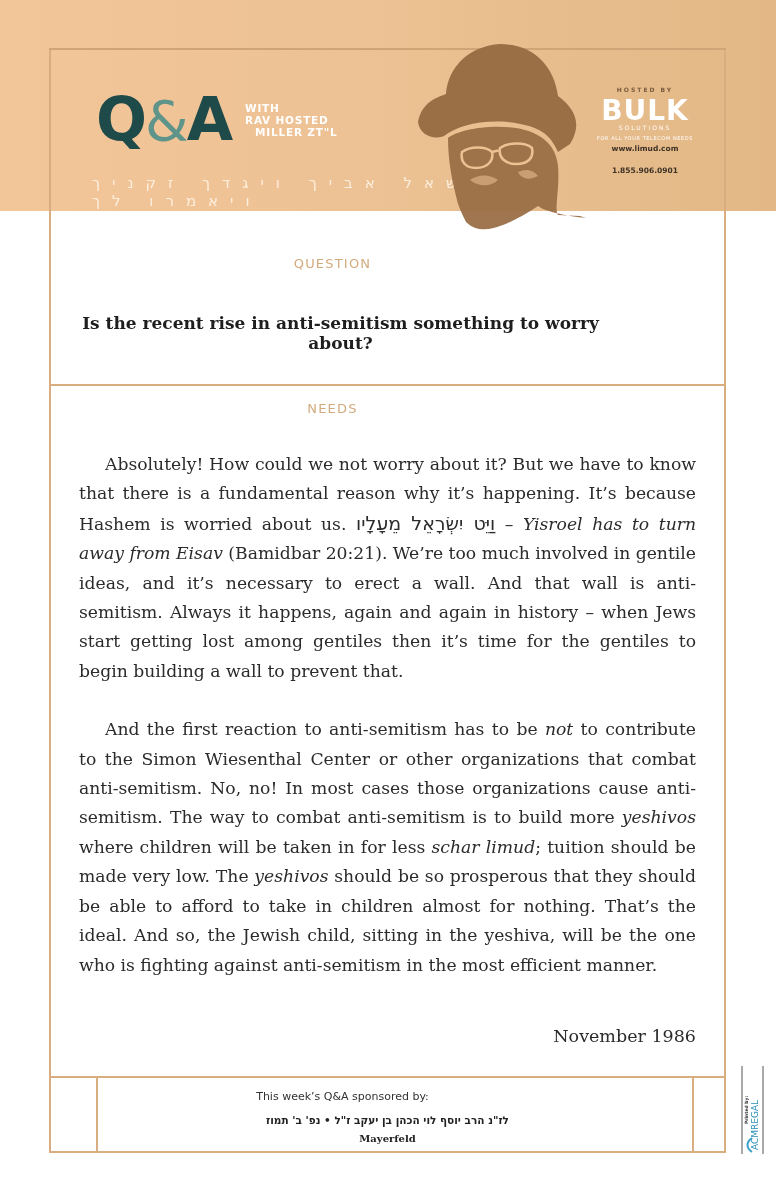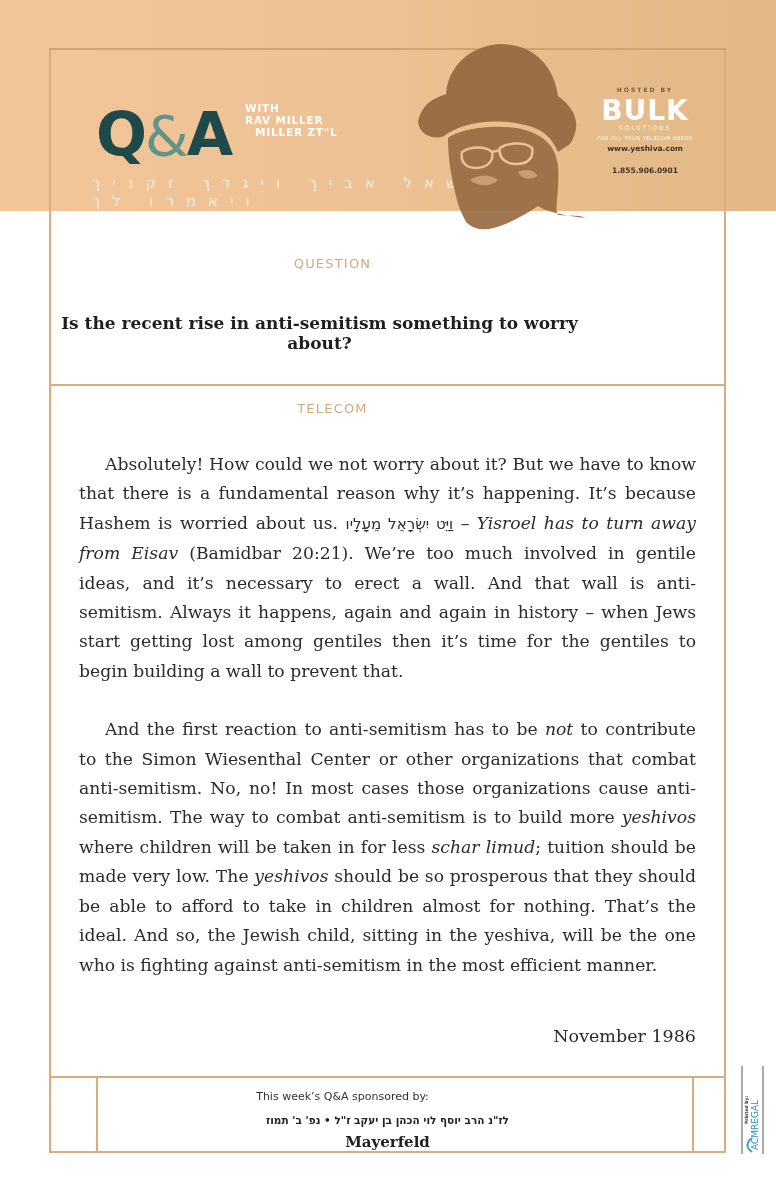--- a/index.html
+++ b/index.html
@@ -14,21 +14,21 @@
   }
   .frame {
     position: absolute; left: 49px; top: 48px; width: 677px; height: 1105px;
     border: 2px solid #d9ad80; box-sizing: border-box;
   }
   .header-frame-top {
     position: absolute; left: 49px; top: 48px; width: 677px; height: 2px; background: #d0a477;
   }
   
   .logo-qa {
-    position: absolute; left: 96px; top: 99px; height: 70px;
+    position: absolute; left: 96px; top: 84px; height: 70px;
     font-family: "DejaVu Sans", sans-serif; font-weight: bold; font-size: 60px;
     color: #1f4a4a; letter-spacing: -2px; line-height: 70px;
   }
   .logo-qa .amp { color: #5e9489; font-weight: normal; font-size: 56px; }
   .logo-with {
     position: absolute; left: 245px; top: 102px;
     font-family: "DejaVu Sans", sans-serif; font-weight: bold; font-size: 10.5px;
     color: #ffffff; line-height: 12px; letter-spacing: 0.8px;
   }
   .logo-with div:nth-child(3) { padding-left: 10px; }
@@ -53,68 +53,68 @@
   .hosted .url { margin-top: 3px; }
 
   
   .section-label {
     position: absolute; left: 49px; width: 567px; text-align: center;
     font-family: "DejaVu Sans", sans-serif; font-size: 13px; letter-spacing: 1.2px;
     color: #d3aa7e;
   }
   .question {
     position: absolute; left: 49px; top: 313px; width: 541px; text-align: center;
-    font-family: "DejaVu Serif", serif; font-weight: bold; font-size: 17px; color: #1e1e1e;
+    font-family: "DejaVu Serif", serif; font-weight: bold; font-size: 17px; color: #1e1e1e; padding-left: 21px;
   }
   .divider { position: absolute; left: 49px; width: 677px; height: 2px; background: #d9ad80; }
 
   .answer {
     position: absolute; left: 79px; top: 450px; width: 617px;
     font-family: "DejaVu Serif", serif; font-size: 17.2px; line-height: 29.4px; color: #2b2b2b;
     text-align: justify;
   }
   .answer p { margin: 0 0 29px 0; text-indent: 26px; }
   .answer i { font-style: italic; }
-  .answer .he { font-family: "DejaVu Sans", sans-serif; font-size: 15px; direction: rtl; unicode-bidi: embed; }
+  .answer .he { font-family: "DejaVu Sans", sans-serif; font-size: 19px; direction: rtl; unicode-bidi: embed; }
   .date {
     position: absolute; right: 80px; top: 1026px;
     font-family: "DejaVu Serif", serif; font-size: 17.5px; color: #2b2b2b;
   }
   .footer-inner-left { position: absolute; left: 96px; top: 1076px; width: 2px; height: 77px; background: #d9ad80; }
   .footer-inner-right { position: absolute; left: 692px; top: 1076px; width: 2px; height: 77px; background: #d9ad80; }
   .sponsor-title {
     position: absolute; left: 49px; top: 1090px; width: 587px; text-align: center;
     font-family: "DejaVu Sans", sans-serif; font-size: 11px; color: #333;
   }
   .sponsor-hebrew {
     position: absolute; left: 49px; top: 1114px; width: 677px; text-align: center;
     font-family: "DejaVu Sans", sans-serif; font-size: 10.5px; color: #222; direction: rtl; font-weight: bold;
   }
   .sponsor-name {
     position: absolute; left: 49px; top: 1133px; width: 677px; text-align: center;
-    font-family: "DejaVu Serif", serif; font-size: 15px; color: #222; font-weight: bold;
+    font-family: "DejaVu Serif", serif; font-size: 10px; color: #222; font-weight: bold;
   }
   
   .printer {
     position: absolute; left: 738px; top: 1062px; width: 28px; height: 96px;
   }
 </style>
 </head>
 <body>
 
 <div class="header-band"></div>
 <div class="frame"></div>
 <div class="header-frame-top"></div>
 
 <div class="logo-qa">
   <span>Q</span><span class="amp">&amp;</span><span>A</span>
 </div>
 <div class="logo-with">
   <div>WITH</div>
-  <div>RAV MILLER</div>
+  <div>RAV HOSTED</div>
   <div>MILLER ZT"L</div>
 </div>
 <div class="hebrew-tagline">שאל אביך ויגדך זקניך ויאמרו לך</div>
 
 <svg class="portrait" viewBox="0 0 180 200">
   <g fill="#9a6f46">
     <path d="M10 82 C 14 62, 28 58, 38 54 C 40 26, 62 6, 92 4 C 126 4, 146 26, 150 56 C 164 66, 176 82, 162 104 L 150 112 C 142 94, 132 86, 100 82 C 70 80, 50 86, 36 96 C 26 100, 12 96, 10 82 Z"></path>
     <path d="M40 98 C 50 90, 80 84, 108 88 C 132 92, 148 104, 150 126 C 152 148, 146 170, 150 175 L 172 176 L 178 178 C 160 176, 138 172, 130 166 C 118 174, 104 182, 92 186 C 82 190, 68 192, 58 182 C 54 174, 50 166, 48 156 C 44 140, 40 120, 40 98 Z" opacity="0.95"></path>
   </g>
   <g fill="none" stroke="#ecc193" stroke-width="2.5">
@@ -124,30 +124,30 @@
     <path d="M62 140 C 70 134, 82 134, 90 140 C 84 146, 72 148, 62 140 Z"></path>
     <path d="M110 132 C 118 128, 126 130, 130 136 C 122 140, 114 140, 110 132 Z"></path>
   </g>
 </svg>
 
 <div class="hosted">
   <div class="label">HOSTED BY</div>
   <div class="brand">BULK</div>
   <div class="sub">SOLUTIONS</div>
   <div class="tag">FOR ALL YOUR TELECOM NEEDS</div>
-  <div class="url">www.yeshiva.com</div>
+  <div class="url">www.limud.com</div>
   <div class="phone">1.855.906.0901</div>
 </div>
 
 <div class="section-label" style="top:256px;">QUESTION</div>
 <div class="question">Is the recent rise in anti-semitism something to worry about?</div>
 
 <div class="divider" style="top:384px;"></div>
 
-<div class="section-label" style="top:401px;">TELECOM</div>
+<div class="section-label" style="top:401px;">NEEDS</div>
 
 <div class="answer">
   <p><span>Absolutely! How could we not worry about it? But we have to know that there is a fundamental reason why it’s happening. It’s because Hashem is worried about us. </span><span class="he">וַיֵּט יִשְׂרָאֵל מֵעָלָיו</span><span> – </span><i>Yisroel has to turn away from Eisav</i><span> (Bamidbar 20:21). We’re too much involved in gentile ideas, and it’s necessary to erect a wall. And that wall is anti-semitism. Always it happens, again and again in history – when Jews start getting lost among gentiles then it’s time for the gentiles to begin building a wall to prevent that.</span></p>
   <p><span>And the first reaction to anti-semitism has to be </span><i>not</i><span> to contribute to the Simon Wiesenthal Center or other organizations that combat anti-semitism. No, no! In most cases those organizations cause anti-semitism. The way to combat anti-semitism is to build more </span><i>yeshivos</i><span> where children will be taken in for less </span><i>schar limud</i><span>; tuition should be made very low. The </span><i>yeshivos</i><span> should be so prosperous that they should be able to afford to take in children almost for nothing. That’s the ideal. And so, the Jewish child, sitting in the yeshiva, will be the one who is fighting against anti-semitism in the most efficient manner.</span></p>
 </div>
 
 <div class="date">November 1986</div>
 
 <div class="divider" style="top:1076px;"></div>
 <div class="footer-inner-left"></div>

